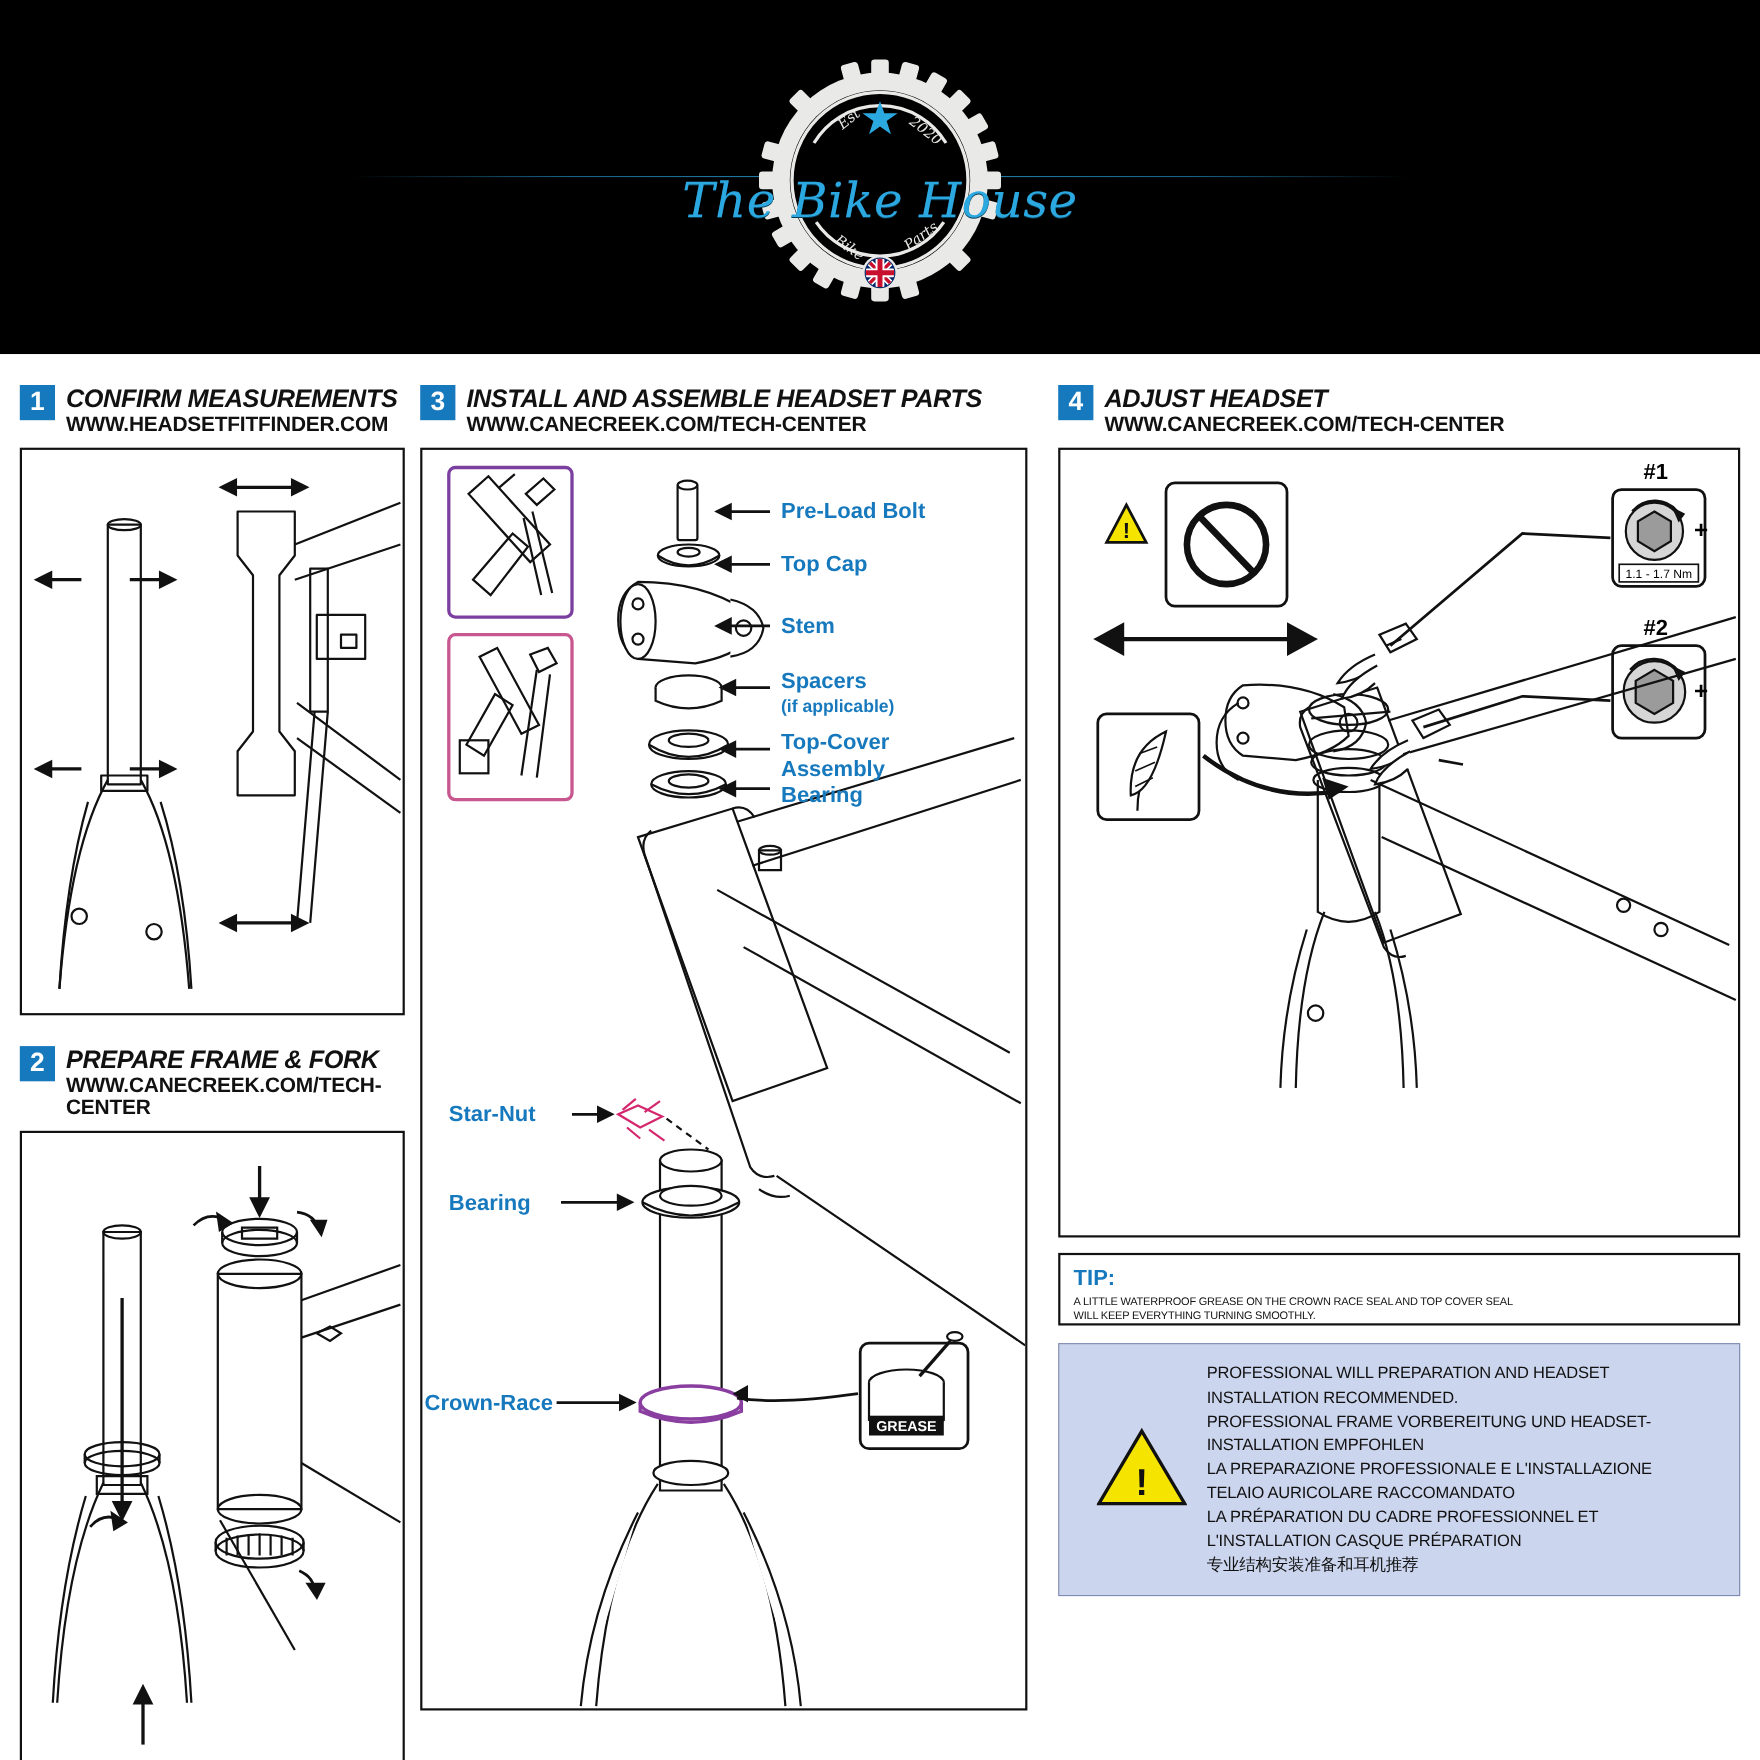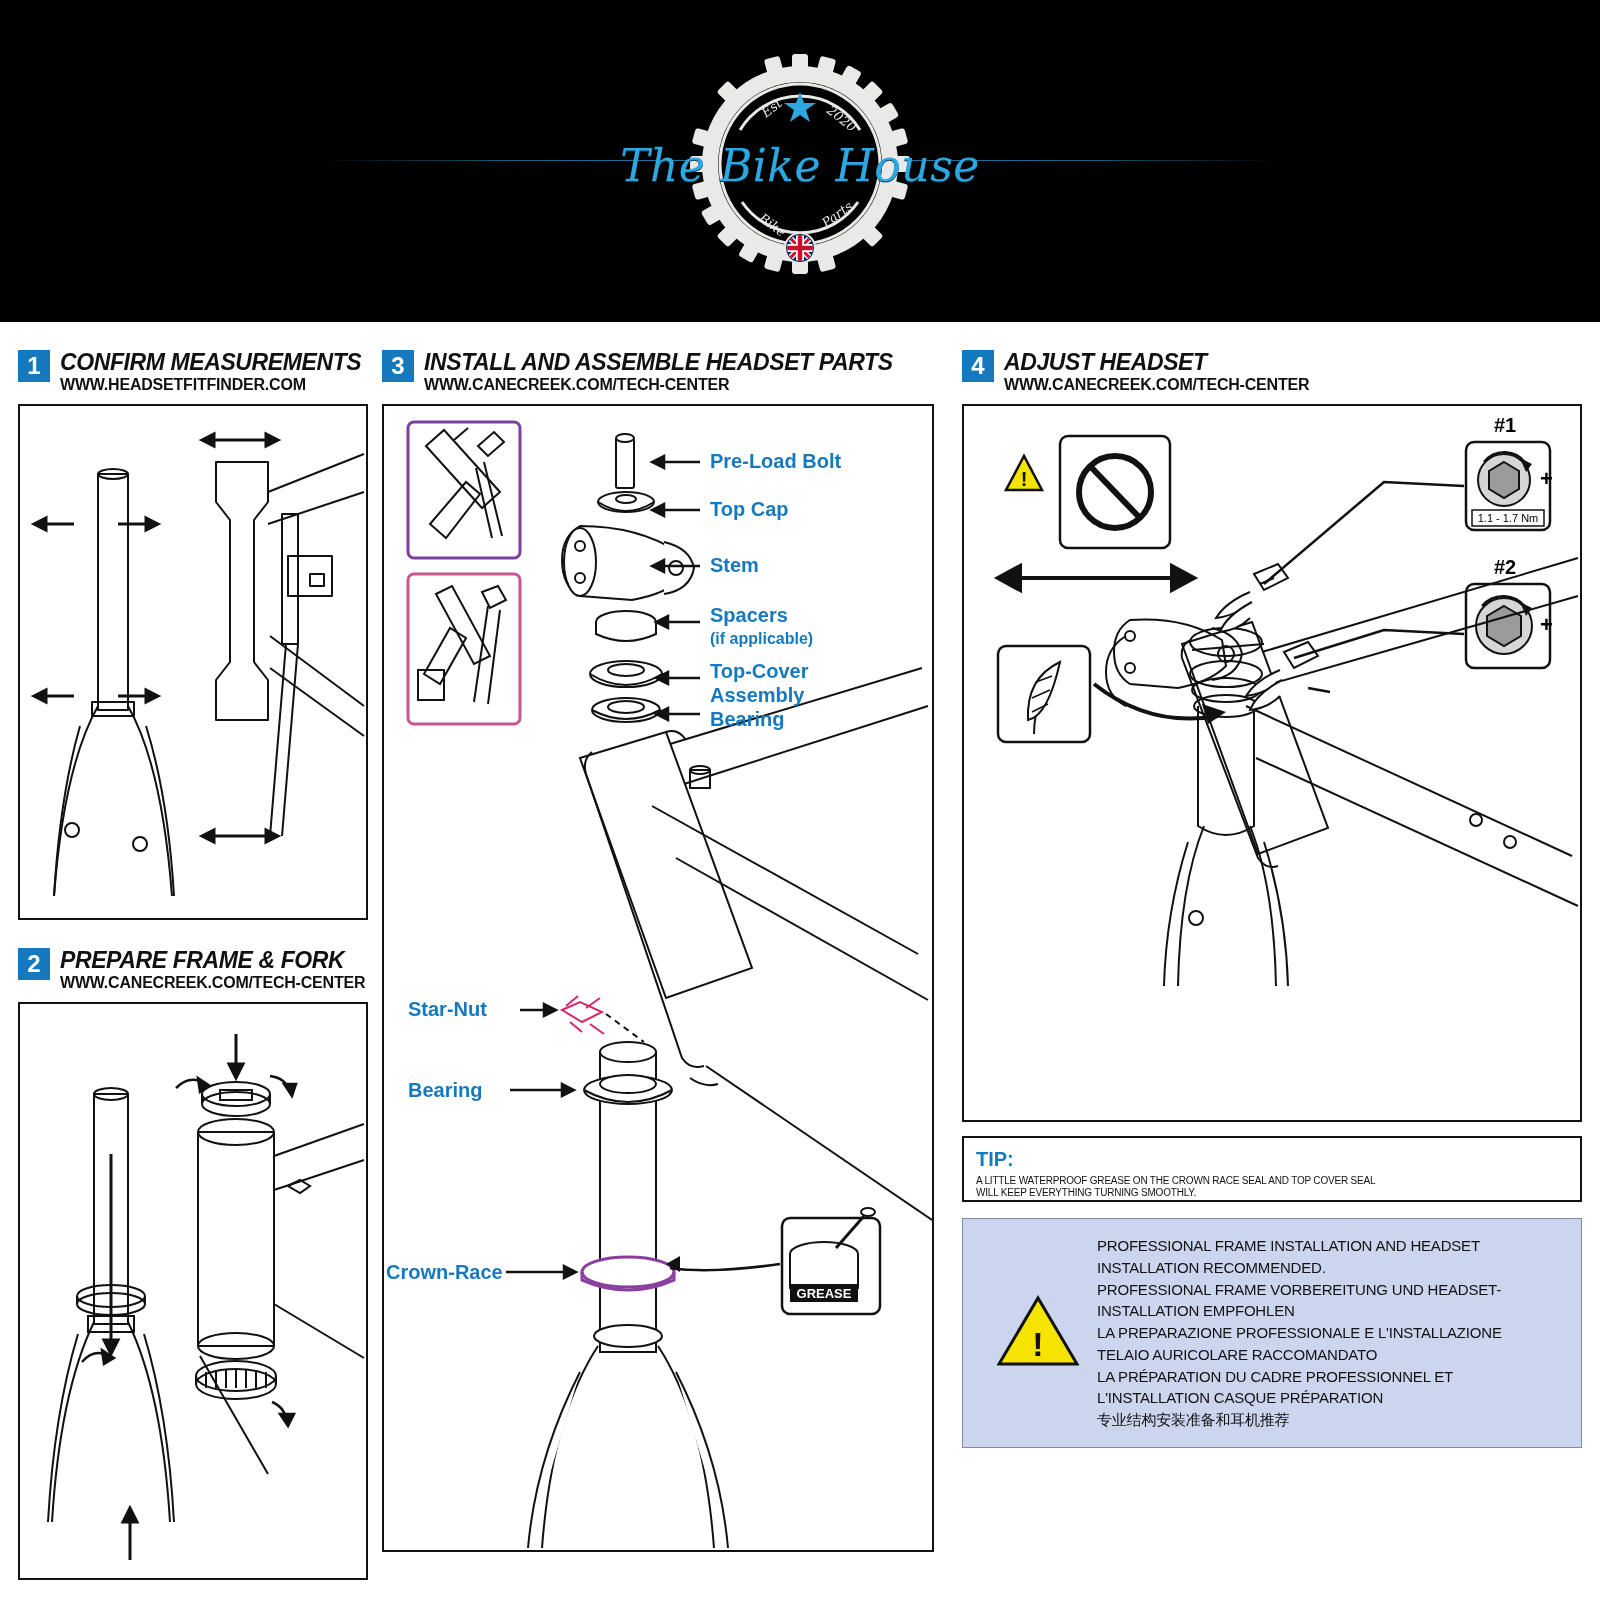--- a/index.html
+++ b/index.html
@@ -23,21 +23,21 @@
     position:absolute; left:320px; top:160px; width:960px; height:1px;
     background:linear-gradient(to right, rgba(0,0,0,0), #1b6f99 20%, #2a9ed6 50%, #1b6f99 80%, rgba(0,0,0,0));
     opacity:.85;
   }
   .logo-wrap {
     position:absolute; left:50%; top:52px; transform:translateX(-50%);
     width:240px; height:225px;
   }
   .logo-wrap svg { display:block; }
   .brand {
-    position:absolute; left:50%; top:140px; transform:translateX(-50%);
+    position:absolute; left:50%; top:157px; transform:translateX(-50%);
     font-family:"DejaVu Serif", serif;
     font-style:italic;
     font-size:44px;
     letter-spacing:.5px;
     color:#2ca8e0;
     white-space:nowrap;
     text-shadow:0 1px 0 #0a3d55;
   }
   
   .sheet { position:relative; width:1600px; height:1278px; background:#fff; padding:0; }
@@ -55,21 +55,21 @@
     display:flex;align-items:center;justify-content:center;
     font-family:"Liberation Sans", sans-serif;
   }
   .step-titles { line-height:1.05; }
   .step-title {
     font-size:23px; font-weight:bold; letter-spacing:-0.4px;
     font-family:"Liberation Sans", sans-serif; color:#111;
     white-space:nowrap;
     font-style:italic;
   }
-  .step-url { font-size:16px; font-weight:bold; letter-spacing:-0.2px; color:#111; margin-top:3px; }
+  .step-url { font-size:19px; font-weight:bold; letter-spacing:-0.2px; color:#111; margin-top:3px; }
 
   .panel { border:2px solid #111; background:#fff; position:relative; overflow:hidden; margin-top:10px; }
   .panel svg { display:block; }
 
   
   .lbl { fill:#1779bd; font-family:"Liberation Sans", sans-serif; font-weight:bold; }
 
   
   .tipbox { border:2px solid #111; margin-top:14px; padding:10px 12px 0 12px; }
   .tip-title { color:#1779bd; font-weight:bold; font-size:20px; margin:0 0 4px 0; }
@@ -562,21 +562,21 @@
     </div>
 
     <div class="warnbox">
       <div class="tri">
         <svg width="82" height="74" viewBox="0 0 82 74">
           <polygon points="41,4 80,70 2,70" fill="#f5e400" stroke="#111" stroke-width="3"></polygon>
           <text x="41" y="62" font-size="34" font-weight="bold" text-anchor="middle" font-family="Liberation Sans, sans-serif" fill="#111">!</text>
         </svg>
       </div>
       <div class="warn-lines">
-        <div>PROFESSIONAL FRAME INSTALLATION AND HEADSET</div>
+        <div>PROFESSIONAL WILL PREPARATION AND HEADSET</div>
         <div>INSTALLATION RECOMMENDED.</div>
         <div>PROFESSIONAL FRAME VORBEREITUNG UND HEADSET-</div>
         <div>INSTALLATION EMPFOHLEN</div>
         <div>LA PREPARAZIONE PROFESSIONALE E L'INSTALLAZIONE</div>
         <div>TELAIO AURICOLARE RACCOMANDATO</div>
         <div>LA PRÉPARATION DU CADRE PROFESSIONNEL ET</div>
         <div>L'INSTALLATION CASQUE PRÉPARATION</div>
         <div>专业结构安装准备和耳机推荐</div>
       </div>
     </div>

